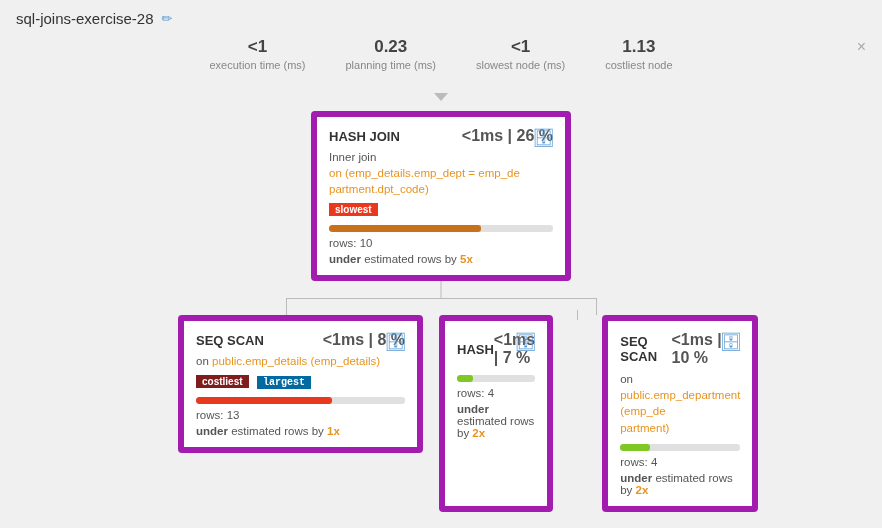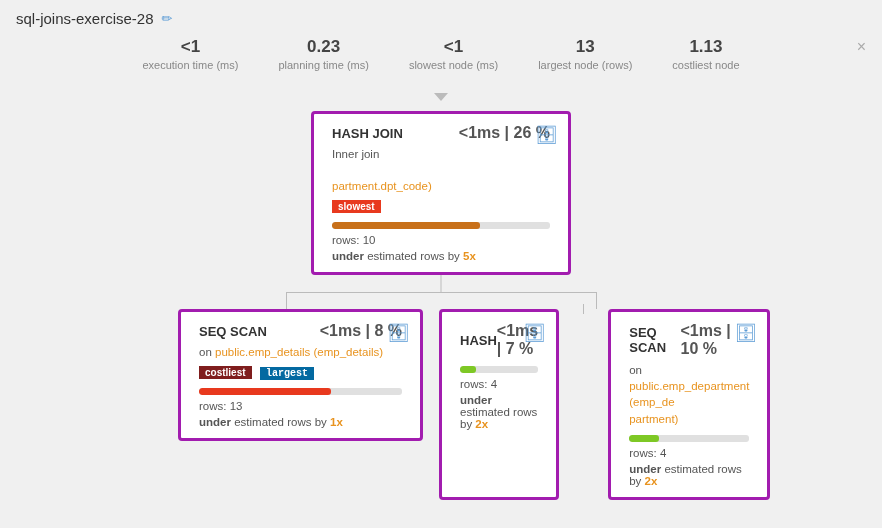--- a/index.html
+++ b/index.html
@@ -79,23 +79,23 @@
       height: 0;
       border-left: 7px solid transparent;
       border-right: 7px solid transparent;
       border-top: 8px solid #bbb;
       margin: 0 auto 6px auto;
     }
 
     
     .card {
       background: #fff;
-      border: 3px solid #a21caf;
+      border: 6px solid #a21caf;
       border-radius: 4px;
-      padding: 10px 18px;
+      padding: 10px 12px;
       position: relative;
     }
 
     .card-header {
       display: flex;
       justify-content: space-between;
       align-items: center;
       margin-bottom: 4px;
     }
     .card-title {
@@ -220,24 +220,20 @@
     </div>
     <div class="stat-item">
       <span class="stat-value">0.23</span>
       <span class="stat-label">planning time (ms)</span>
     </div>
     <div class="stat-item">
       <span class="stat-value">&lt;1</span>
       <span class="stat-label">slowest node (ms)</span>
     </div>
     <div class="stat-item">
-      <span class="stat-value">13</span>
-      <span class="stat-label">largest node (rows)</span>
-    </div>
-    <div class="stat-item">
       <span class="stat-value">1.13</span>
       <span class="stat-label">costliest node</span>
     </div>
     <span class="close-btn">×</span>
   </div>
 
   <div style="display:flex; justify-content:center; margin-bottom:4px;">
     <div class="arrow-down"></div>
   </div>
 
@@ -245,21 +241,21 @@
     <div class="card main-card">
       <div class="card-header">
         <span class="card-title">HASH JOIN</span>
         <span class="card-timing">
           <span>&lt;1ms | 26 %</span>
         </span>
       </div>
       <span class="db-icon">🗄</span>
       <div class="card-subtitle">
         <span>Inner join</span><br>
-        <br>
+        <span style="color:#e8931f; font-weight:500;">on (emp_details.emp_dept = emp_de</span><br>
         <span style="color:#e8931f; font-weight:500;">partment.dpt_code)</span>
       </div>
       <div>
         <span class="badge badge-slowest">slowest</span>
       </div>
       <div class="progress-bar-container">
         <div class="progress-bar-fill fill-orange" style="width: 68%;"></div>
       </div>
       <div class="card-rows">rows: 10</div>
       <div class="card-estimate">

